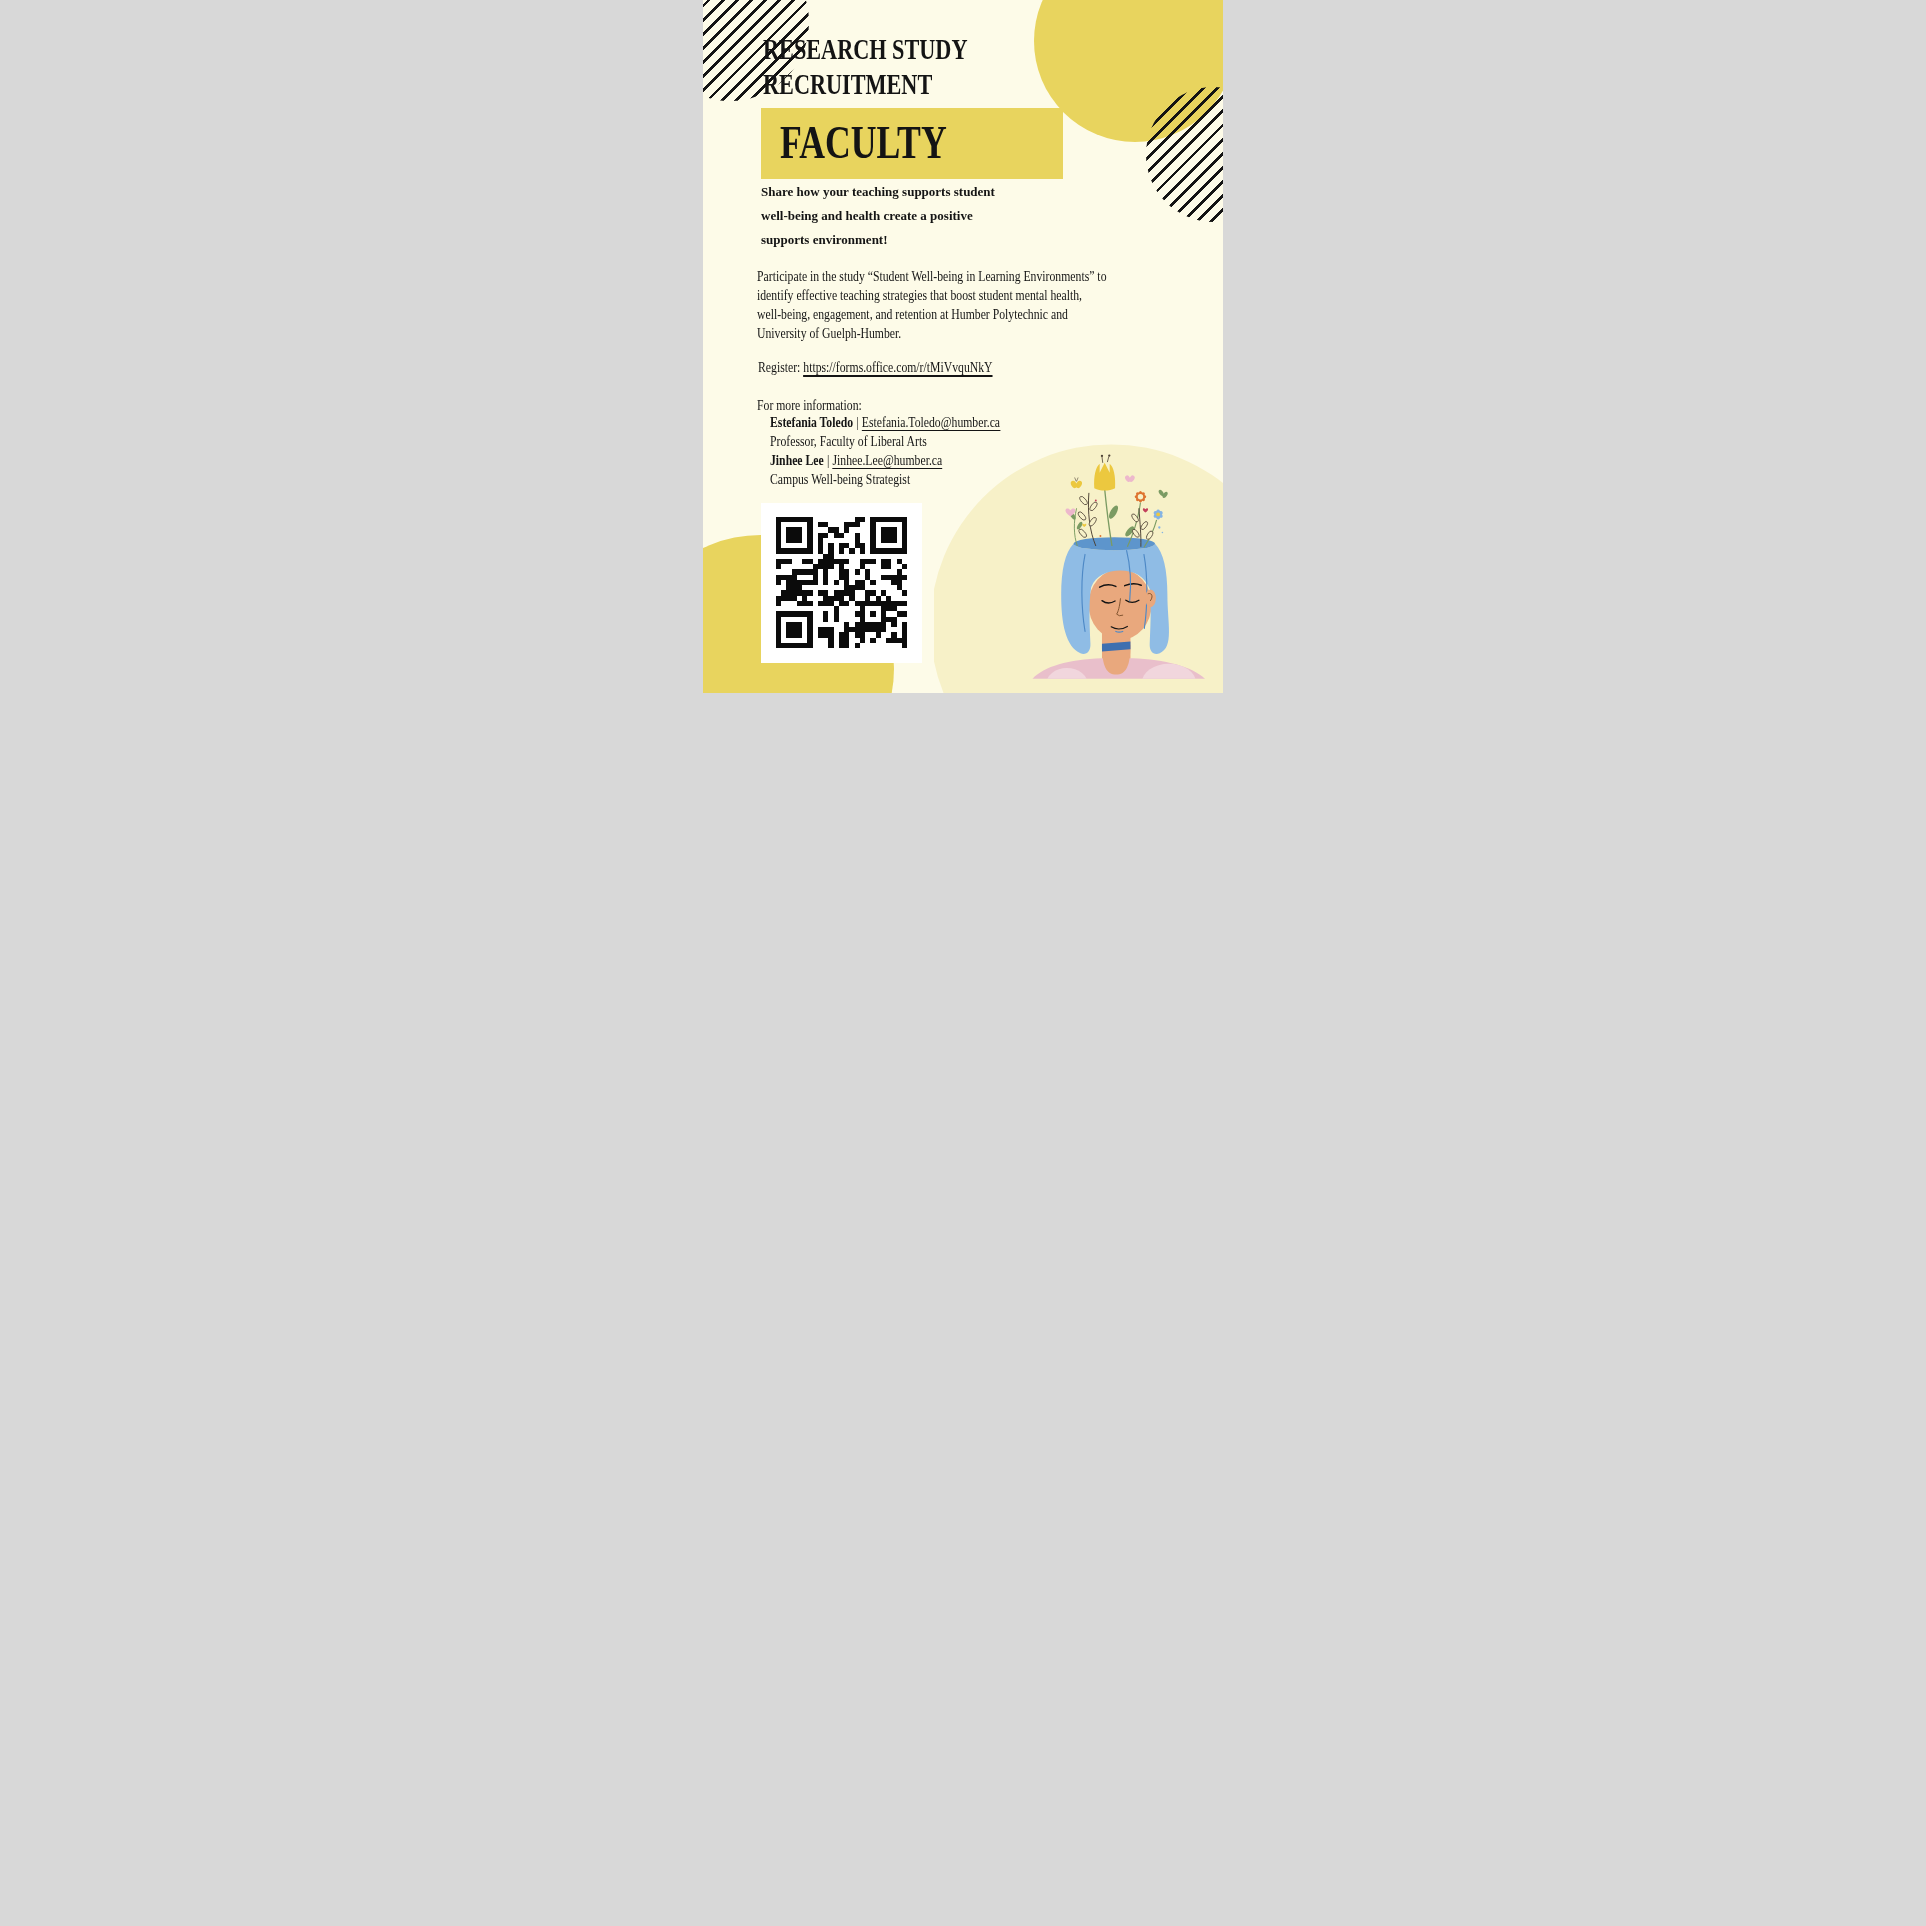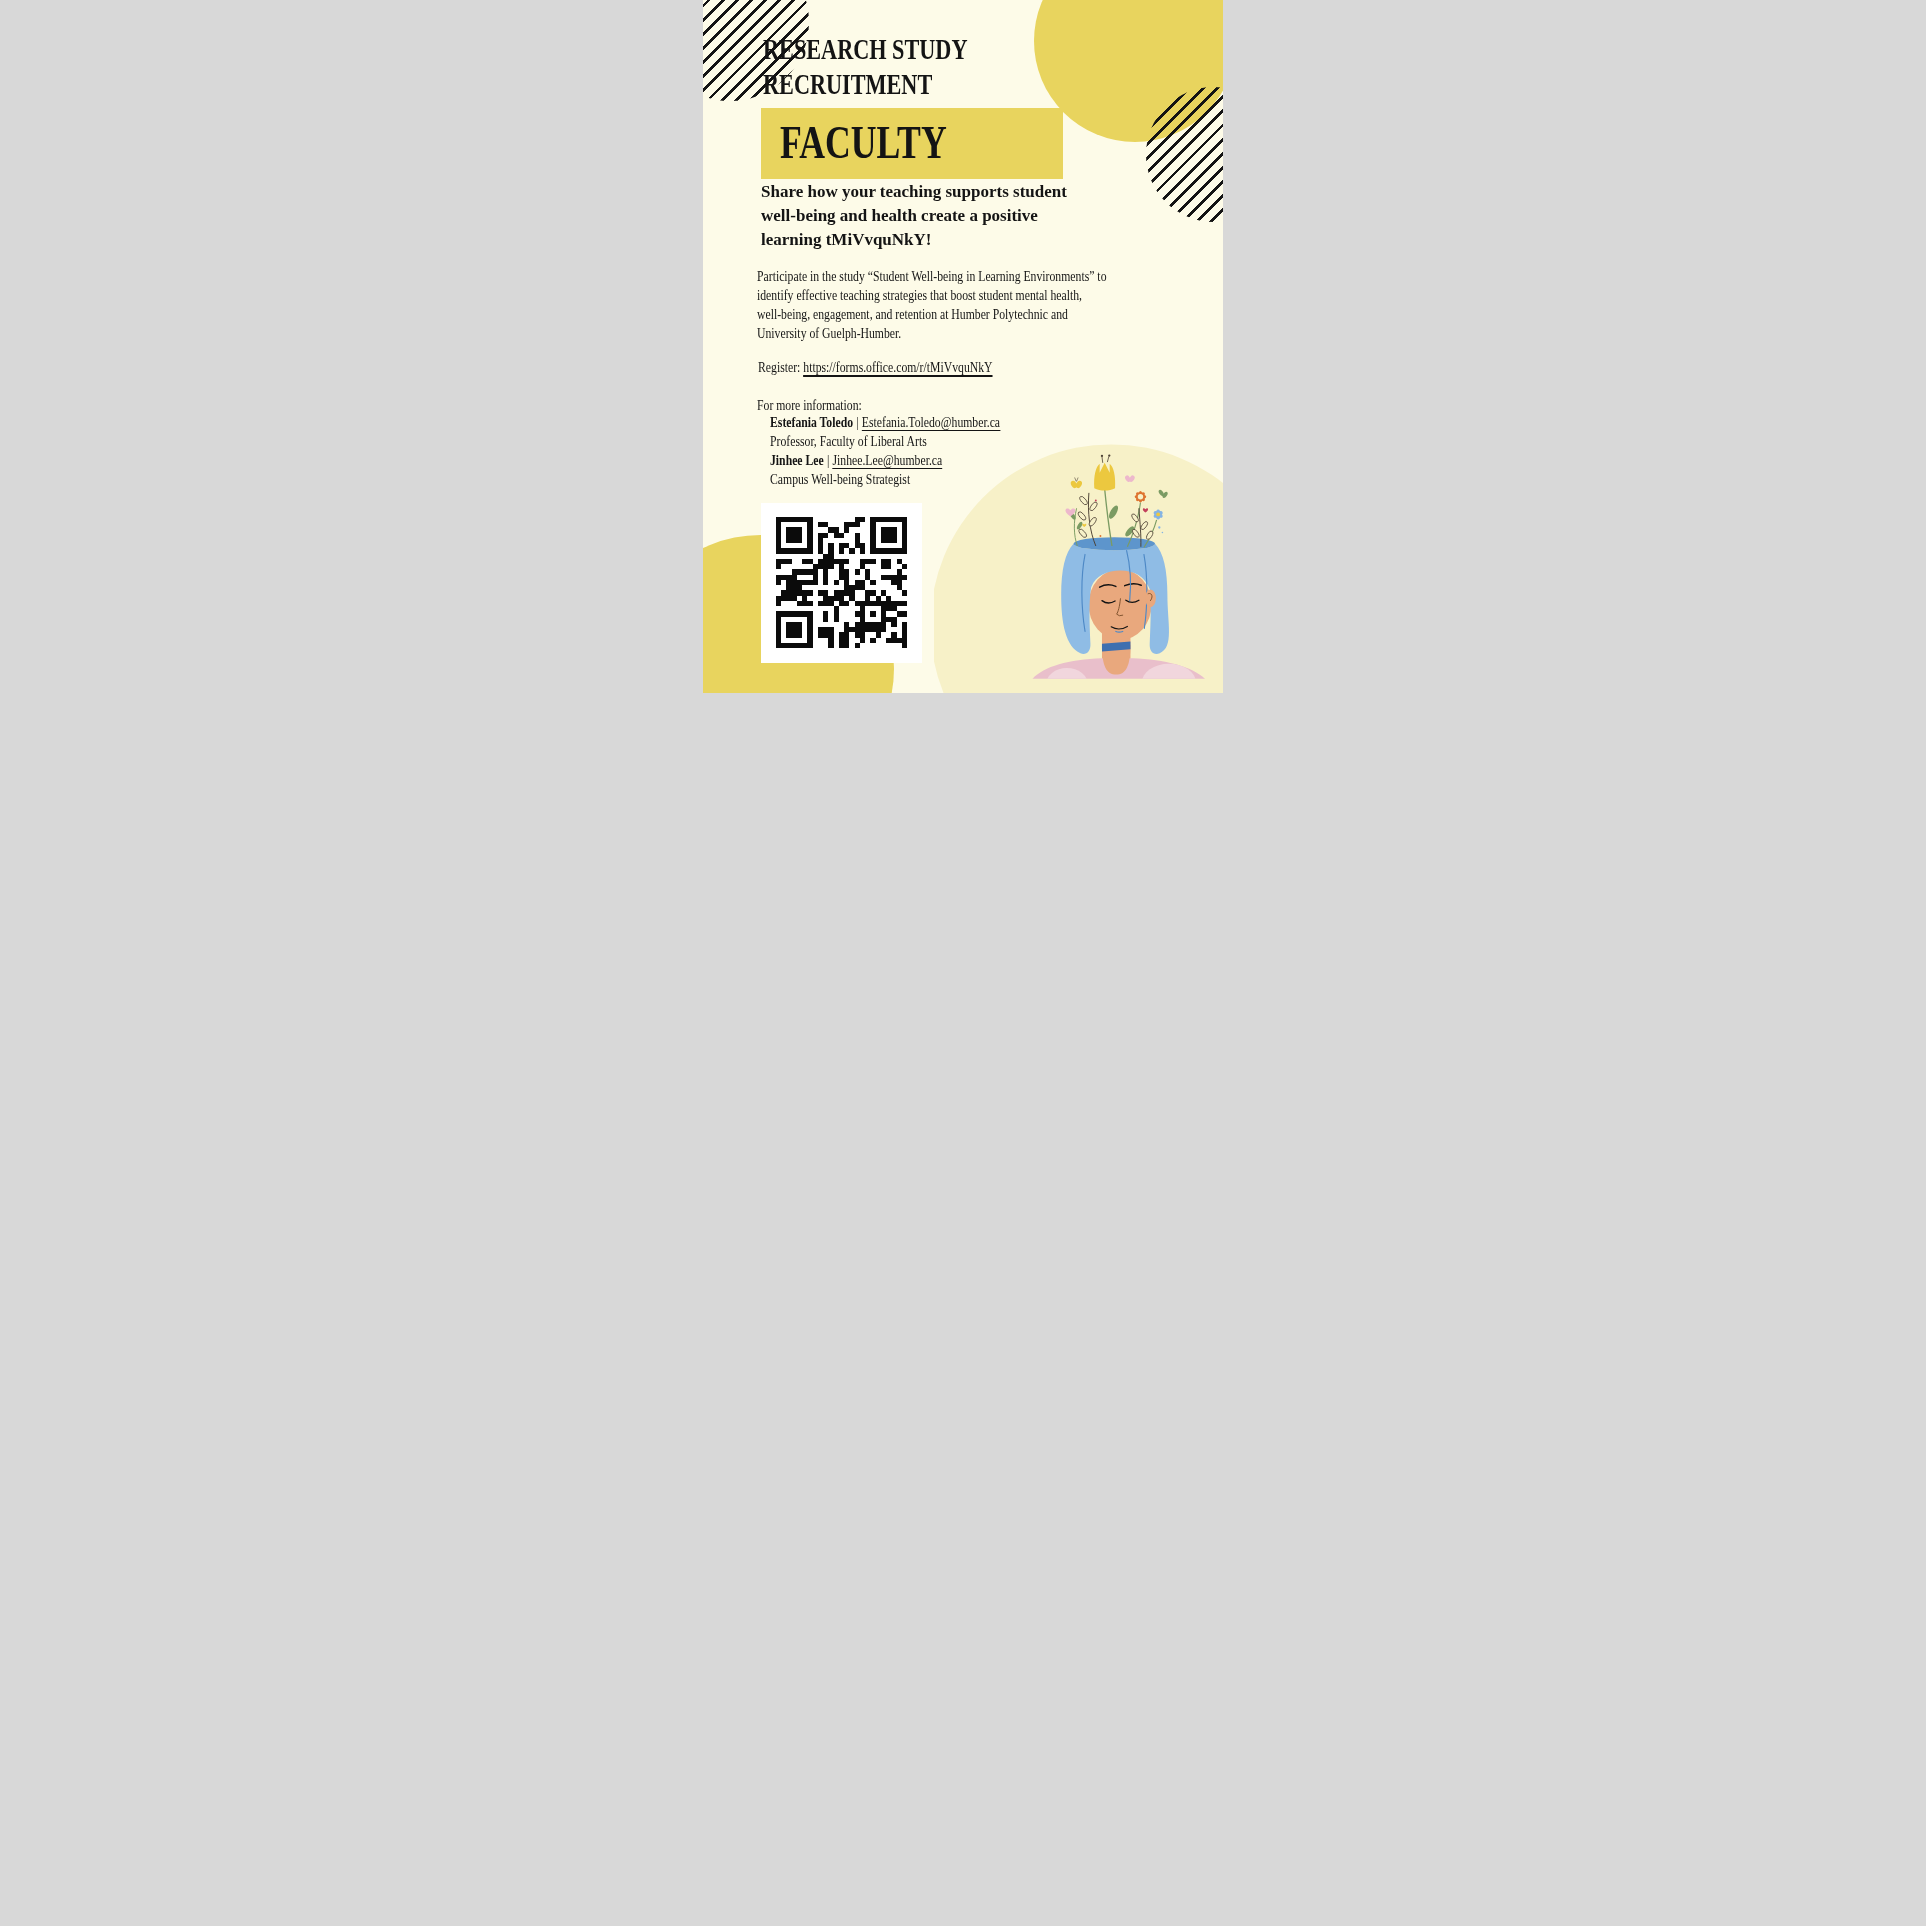--- a/index.html
+++ b/index.html
@@ -10,21 +10,21 @@
   .c-tl{left:-52px;top:-57px;width:158px;height:158px;}
   .c-tr-yellow{left:331px;top:-60px;width:202px;height:202px;background:#E8D45E;}
   .c-r-stripes{left:443px;top:87px;width:135px;height:135px;}
   .c-bl-yellow{left:-76px;top:535px;width:267px;height:267px;background:#E8D45E;}
 
   .kicker{position:absolute;left:60px;top:32px;font-size:28.5px;line-height:35px;font-weight:800;
           letter-spacing:0;transform:scaleX(0.78);transform-origin:left top;white-space:nowrap;}
   .faculty-box{position:absolute;left:58px;top:108px;width:302px;height:71px;background:#E8D45E;}
   .faculty-text{display:inline-block;margin-left:18.5px;font-size:47px;line-height:69px;font-weight:800;
           transform:scaleX(0.76);transform-origin:left top;white-space:nowrap;}
-  .headline{position:absolute;left:58px;top:180px;font-size:17px;line-height:24px;font-weight:700;white-space:nowrap;}
+  .headline{position:absolute;left:58px;top:180px;font-size:13px;line-height:24px;font-weight:700;white-space:nowrap;}
   .bodytext{position:absolute;left:54px;top:267px;font-size:14.3px;line-height:19px;font-weight:400;
           transform:scaleX(0.82);transform-origin:left top;white-space:nowrap;}
   .register{position:absolute;left:55px;top:358px;font-size:14.3px;line-height:19px;
           transform:scaleX(0.82);transform-origin:left top;white-space:nowrap;}
   .moreinfo{position:absolute;left:54px;top:396px;font-size:14.3px;line-height:19px;
           transform:scaleX(0.82);transform-origin:left top;white-space:nowrap;}
   .contacts{position:absolute;left:67px;top:413px;font-size:14.3px;line-height:19px;
           transform:scaleX(0.82);transform-origin:left top;white-space:nowrap;}
   .contacts .nm{font-weight:700;}
   .contacts .sep{margin:0 3.9px;font-weight:400;}
@@ -167,21 +167,21 @@
     <div>RECRUITMENT</div>
   </div>
 
   <div class="faculty-box">
     <span class="faculty-text">FACULTY</span>
   </div>
 
   <div class="headline">
     <div>Share how your teaching supports student</div>
     <div>well-being and health create a positive</div>
-    <div>learning tMiVvquNkY!</div>
+    <div>supports environment!</div>
   </div>
 
   <div class="bodytext">
     <div>Participate in the study “Student Well-being in Learning Environments” to</div>
     <div>identify effective teaching strategies that boost student mental health,</div>
     <div>well-being, engagement, and retention at Humber Polytechnic and</div>
     <div>University of Guelph-Humber.</div>
   </div>
 
   <div class="register">

